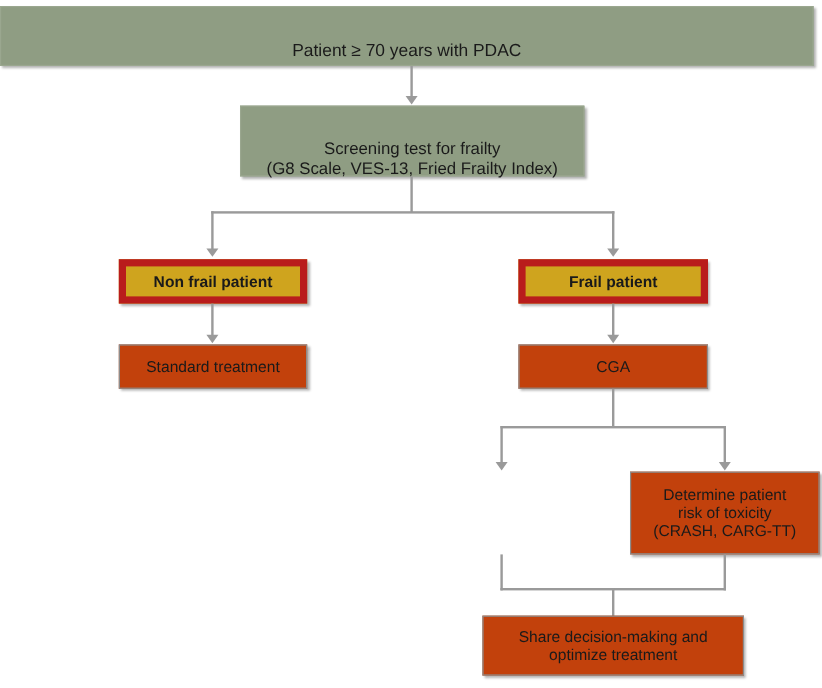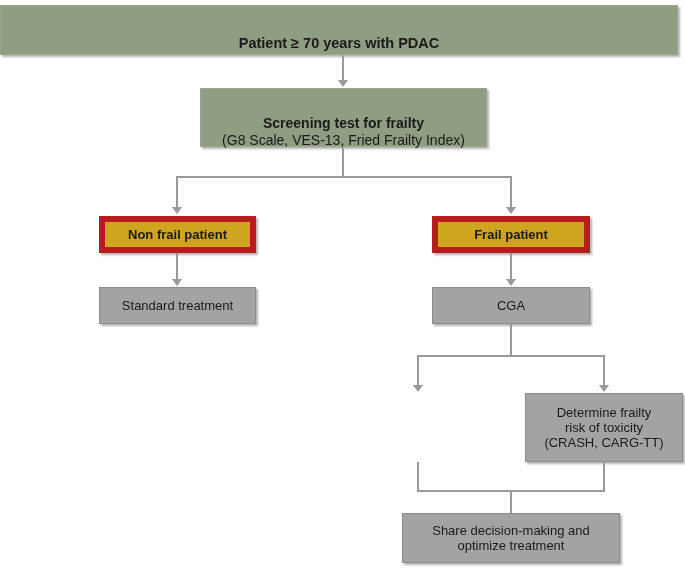--- a/index.html
+++ b/index.html
@@ -28,32 +28,32 @@
   }
   .node .txt { display: block; width: 100%; padding: 0 4px; }
   .node .l1 { display: block; }
   .node .l2 { display: block; }
 
   
   .green {
     background: #8f9d83;
     border: 1px solid #9aa78f;
   }
-  .green .l1 { font-weight: bold; margin-top: 28px; }
+  .green .l1 { font-weight: normal; margin-top: 28px; }
 
   
   .gold {
     background: #cfa41e;
     border: 6px solid #b91c1c;
     font-weight: bold;
   }
 
   
   .grey {
-    background: #a3a3a3;
+    background: #c2410c;
     border: 1px solid #8c8c8c;
   }
 
   
   .conn {
     position: absolute;
     background: #9a9a9a;
   }
   .vline { width: 2px; }
   .hline { height: 2px; }
@@ -127,21 +127,21 @@
   <div class="conn vline" style="left:510px; top:324px; width:2px; height:32px;"></div>
   <div class="conn hline" style="left:417px; top:355px; width:188px; height:2px;"></div>
   <div class="conn vline" style="left:417px; top:355px; width:2px; height:31px;"></div>
   <div class="arrow" style="left:413px; top:385px;"></div>
   <div class="conn vline" style="left:603px; top:355px; width:2px; height:31px;"></div>
   <div class="arrow" style="left:599px; top:385px;"></div>
 
 
   <div class="node grey" style="left:525px; top:393px; width:158px; height:69px; font-size:13px;">
     <span class="txt">
-      <span class="l1">Determine frailty</span>
+      <span class="l1">Determine patient</span>
       <span class="l2">risk of toxicity</span>
       <span class="l2">(CRASH, CARG-TT)</span>
     </span>
   </div>
 
   <div class="conn vline" style="left:417px; top:462px; width:2px; height:30px;"></div>
   <div class="conn vline" style="left:603px; top:462px; width:2px; height:30px;"></div>
   <div class="conn hline" style="left:417px; top:490px; width:188px; height:2px;"></div>
   <div class="conn vline" style="left:510px; top:490px; width:2px; height:24px;"></div>
 

